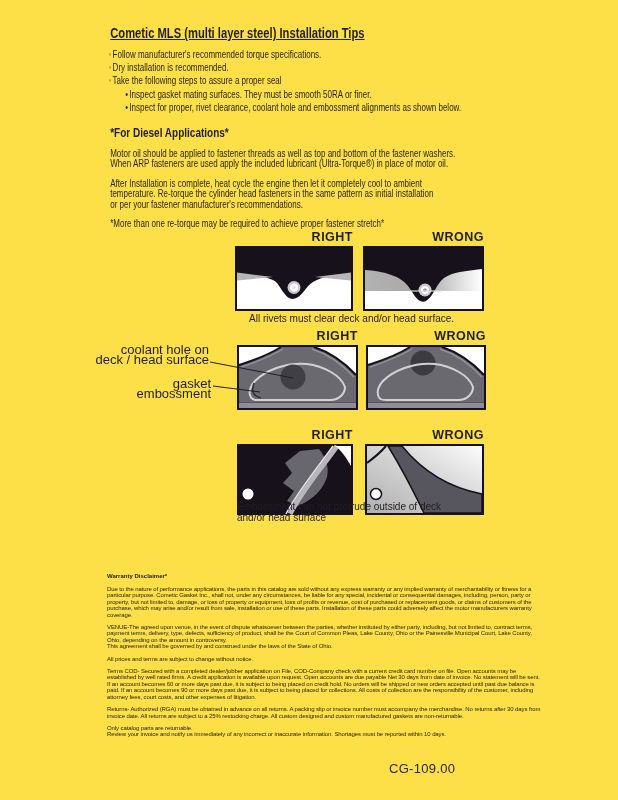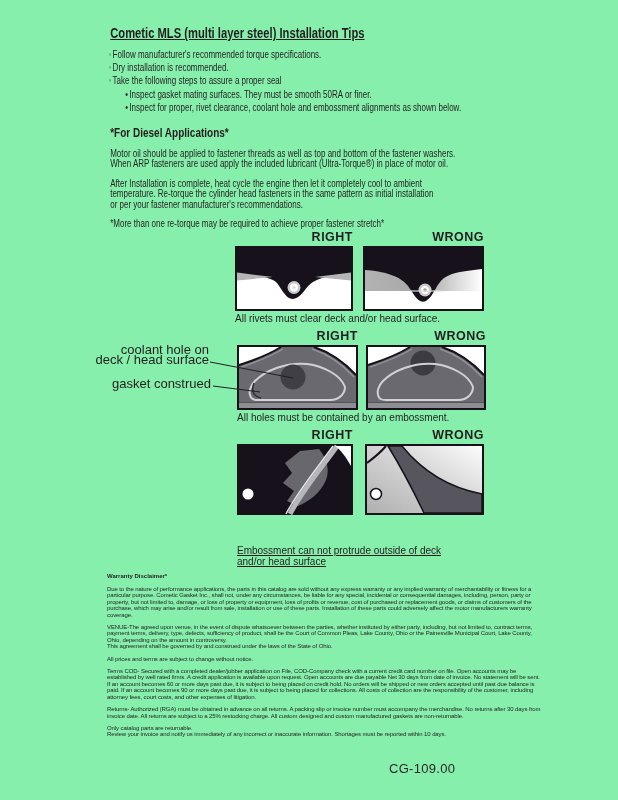--- a/index.html
+++ b/index.html
@@ -1,18 +1,18 @@
 <!DOCTYPE html>
 <html><head>
 <meta charset="utf-8">
 <style>
   html,body { margin:0; padding:0; background:#e9e9e9; }
   .page {
     position:relative; width:618px; height:800px; margin:0 auto;
-    background:#86efac; overflow:hidden;
+    background:#fde047; overflow:hidden;
     font-family:"Liberation Sans","DejaVu Sans",sans-serif;
     color:#221e1f;
   }
   .abs { position:absolute; }
   
   .cond { transform:scaleX(0.80); transform-origin:0 0; width:125%; }
 
   
   .top-block { left:107px; top:25px; width:500px; }
   .doc-title {
@@ -106,28 +106,28 @@
     <rect x="1" y="1" width="119" height="63" fill="#ffffff" stroke="#17111b" stroke-width="2"></rect>
     <rect x="2" y="24" width="117" height="21" fill="url(#g2)"></rect>
     <rect x="2" y="45" width="117" height="18" fill="#ffffff"></rect>
     <path d="M2,2 H119 V23 C102,25 90,26 81,32 C73,38 71,50 63,55 C55,58.5 51,48 45,40 C38,30 20,25 2,24 Z" fill="#17111b"></path>
     <circle cx="62" cy="44" r="6.5" fill="#c9c9c9"></circle>
     <circle cx="62" cy="44" r="4" fill="#ffffff"></circle>
     <circle cx="62" cy="44" r="1.8" fill="#9a9a9a"></circle>
     <line x1="47" y1="45" x2="79" y2="45" stroke="#dcdcdc" stroke-width="1.2"></line>
   </svg>
 
-  <div class="abs fig-caption" style="left:235px; top:314px; width:260px;">All rivets must clear deck and/or head surface.</div>
+  <div class="abs fig-caption" style="left:249px; top:314px; width:260px;">All rivets must clear deck and/or head surface.</div>
 
   <div class="abs rw-label" style="left:237px; top:329px; width:121px;">RIGHT</div>
   <div class="abs rw-label" style="left:366px; top:329px; width:120px;">WRONG</div>
 
   <div class="abs annot" style="left:95px; top:345px; width:114px;">coolant hole on
 deck / head surface</div>
-  <div class="abs annot" style="left:95px; top:379px; width:116px;">gasket construed</div>
+  <div class="abs annot" style="left:95px; top:379px; width:116px;">gasket embossment</div>
 
   <svg class="abs" style="left:237px; top:345px;" width="121" height="65" viewBox="0 0 121 65">
     <rect x="1" y="1" width="119" height="63" fill="#6a6970" stroke="#17111b" stroke-width="2"></rect>
     <path d="M2,2 H44 C28,12 14,16 2,20 Z" fill="#ffffff"></path>
     <path d="M77,2 H119 V30 C106,16 92,7 77,2 Z" fill="#ffffff"></path>
     <path d="M44,2 C28,12 14,16 2,20" fill="none" stroke="#17111b" stroke-width="2"></path>
     <path d="M77,2 C92,7 106,16 119,30" fill="none" stroke="#17111b" stroke-width="2"></path>
     <path d="M46,4 C30,13.5 16,18 4,22" fill="none" stroke="#94939a" stroke-width="1.4"></path>
     <path d="M75,4 C91,9 104,18 117,32" fill="none" stroke="#94939a" stroke-width="1.4"></path>
     <rect x="2" y="58" width="117" height="5" fill="#8e8d92"></rect>
@@ -149,21 +149,20 @@
     <line x1="2" y1="57.5" x2="118" y2="57.5" stroke="#55545a" stroke-width="1"></line>
     <circle cx="57" cy="18" r="12.5" fill="#3c3b41"></circle>
     <path d="M20,55 H92 C102,55 107,48 107,42 C103,30 85,21 69,19 C47,17 27,26 17,36 C12,41 11,47 12,50 C13,54 15,55 20,55 Z" fill="none" stroke="#d2d2d4" stroke-width="2"></path>
   </svg>
 
   <svg class="abs" style="left:205px; top:350px;" width="100" height="50" viewBox="0 0 100 50">
     <line x1="5" y1="12" x2="88" y2="28" stroke="#221e1f" stroke-width="1"></line>
     <line x1="8" y1="36" x2="55" y2="42" stroke="#221e1f" stroke-width="1"></line>
   </svg>
 
-  <div class="abs fig-caption" style="left:237px; top:413px; width:260px;">All holes must be contained by an embossment.</div>
 
   <div class="abs rw-label" style="left:237px; top:428px; width:116px;">RIGHT</div>
   <div class="abs rw-label" style="left:365px; top:428px; width:119px;">WRONG</div>
 
   <svg class="abs" style="left:237px; top:444px;" width="116" height="71" viewBox="0 0 116 71">
     <rect x="1" y="1" width="114" height="69" fill="#17111b" stroke="#17111b" stroke-width="2"></rect>
     <path d="M63,7 L82,5 C90,15 93,26 89,36 C84,48 73,57 61,62 L50,57 L57,47 L46,39 L55,29 L48,19 Z" fill="#68676d"></path>
     <path d="M100,2 C86,22 66,45 53,70" fill="none" stroke="#b7b6bc" stroke-width="5"></path>
     <path d="M96,2 C82,22 62,45 49,70" fill="none" stroke="#e5e5e8" stroke-width="1.5"></path>
     <path d="M98,2 H114 V22 C109,13 104,6 98,2 Z" fill="#ffffff"></path>
@@ -177,21 +176,21 @@
         <stop offset="0.6" stop-color="#dadada"></stop>
         <stop offset="1" stop-color="#fdfdfd"></stop>
       </linearGradient>
     </defs>
     <rect x="1" y="1" width="117" height="69" fill="url(#g6)" stroke="#17111b" stroke-width="2"></rect>
     <path d="M2,19 C10,13 16,8 21,2" fill="none" stroke="#17111b" stroke-width="2"></path>
     <path d="M23,2 H37 C58,28 86,44 117,50 V69 H59 C47,44 34,20 23,2 Z" fill="#57565e" stroke="#17111b" stroke-width="1.5"></path>
     <circle cx="11" cy="50" r="5.5" fill="#ffffff" stroke="#17111b" stroke-width="1.5"></circle>
   </svg>
 
-  <div class="abs fig-caption" style="left:237px; top:546px; width:240px;text-decoration:underline;">Embossment can not protrude outside of deck
+  <div class="abs fig-caption" style="left:237px; top:502px; width:240px;">Embossment can not protrude outside of deck
 and/or head surface</div>
 
   <div class="abs legal-block">
     <h3 class="legal-h">Warranty Disclaimer*</h3>
     <p class="legal-p">Due to the nature of performance applications, the parts in this catalog are sold without any express warranty or any implied warranty of merchantability or fitness for a particular purpose.  Cometic Gasket Inc., shall not, under any circumstances, be liable for any special, incidental or consequential damages, including, person, party or property, but not limited to, damage, or loss of property or equipment, loss of profits or revenue, cost of purchased or replacement goods, or claims of customers of the purchase, which may arise and/or result from sale, installation or use of these parts.  Installation of these parts could adversely affect the motor manufacturers warranty coverage.</p>
     <p class="legal-p">VENUE-The agreed upon venue, in the event of dispute whatsoever between the parties, whether instituted by either party, including, but not limited to, contract terms, payment terms, delivery, type, defects, sufficiency of product, shall be the Court of Common Pleas, Lake County, Ohio or the Painesville Municipal Court, Lake County, Ohio, depending on the amount in controversy.
 This agreement shall be governed by and construed under the laws of the State of Ohio.</p>
     <p class="legal-p">All prices and terms are subject to change without notice.</p>
     <p class="legal-p">Terms COD- Secured with a completed dealer/jobber application on File, COD-Company check with a current credit card number on file.  Open accounts may be established by well rated firms.  A credit application is available upon request.  Open accounts are due payable Net 30 days from date of invoice.  No statement will be sent.  If an account becomes 60 or more days past due, it is subject to being placed on credit hold.  No orders will be shipped or new orders accepted until past due balance is paid.  If an account becomes 90 or more days past due, it is subject to being placed for collections.  All costs of collection are the responsibility of the customer, including attorney fees, court costs, and other expenses of litigation.</p>
     <p class="legal-p">Returns- Authorized (RGA) must be obtained in advance on all returns.  A packing slip or invoice number must accompany the merchandise.  No returns after 30 days from invoice date.  All returns are subject to a 25% restocking charge.  All custom designed and custom manufactured gaskets are non-returnable.</p>

